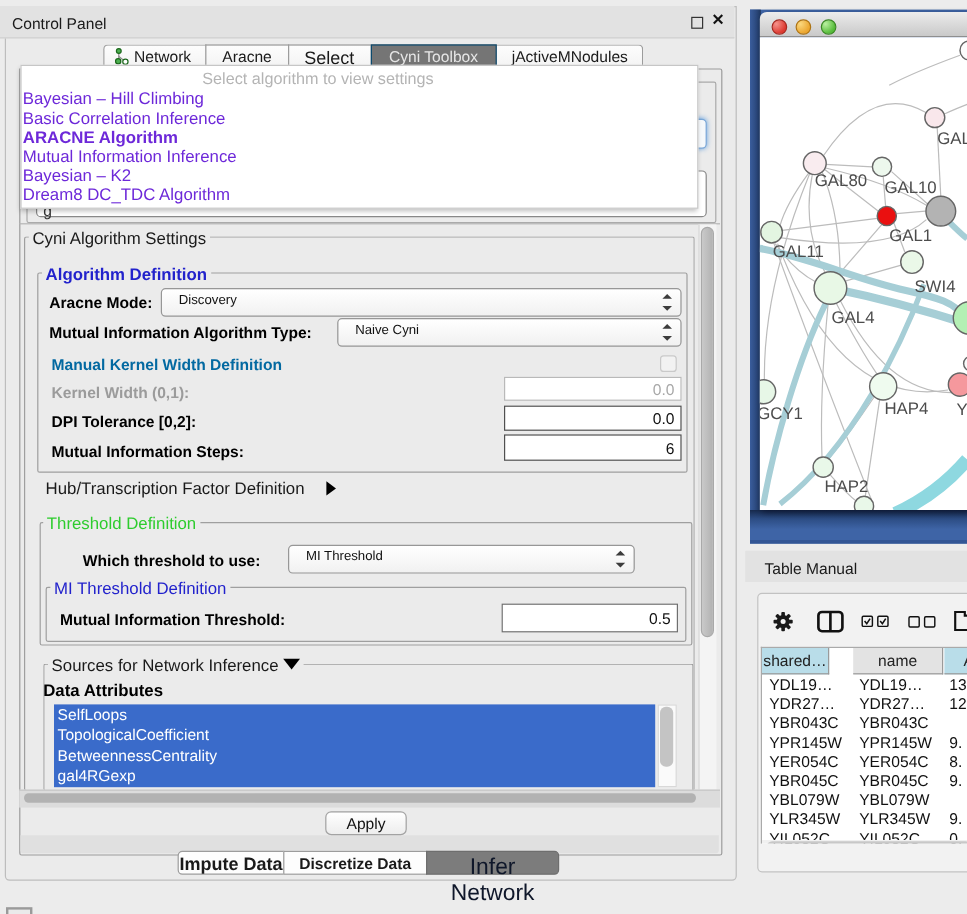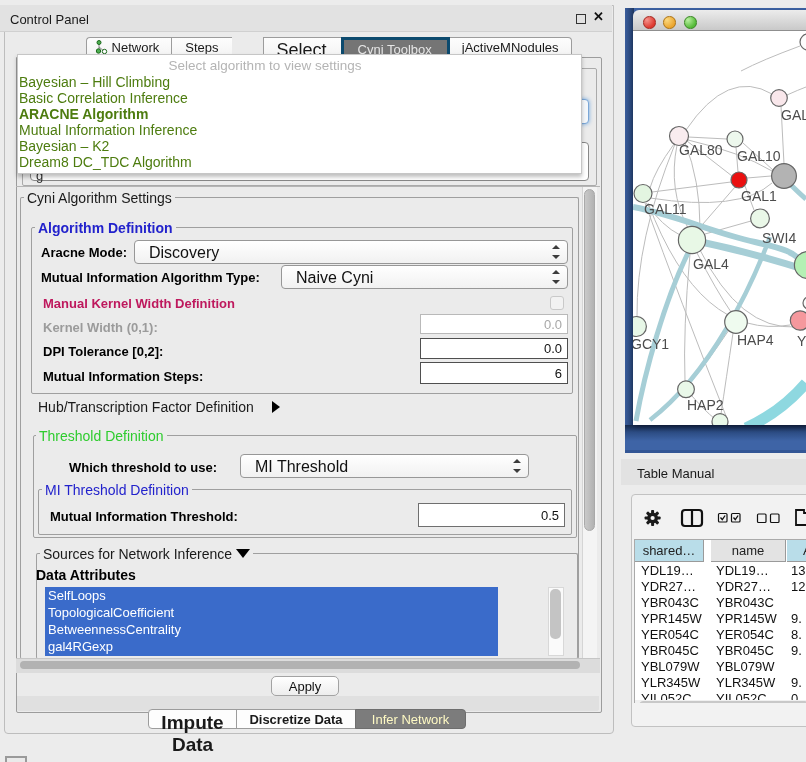--- a/index.html
+++ b/index.html
@@ -2,21 +2,21 @@
 <html><head>
 <meta charset="utf-8">
 <style>
   html,body{margin:0;padding:0;}
   body{width:806px;height:762px;position:relative;overflow:hidden;
        background:#ececec;font-family:"Liberation Sans",sans-serif;
        -webkit-font-smoothing:antialiased;}
   .abs{position:absolute;}
   .combo{position:absolute;border:1px solid #979797;border-radius:4px;
          background:linear-gradient(#ffffff,#f1f1f1);
-         font-size:16px;color:#111;}
+         font-size:11px;color:#111;}
   .combo .ct{position:absolute;left:14px;top:3px;}
   .spin{position:absolute;right:7px;top:0;bottom:0;width:10px;}
   .spin:before{content:"";position:absolute;left:2px;top:4px;
       border-left:4px solid transparent;border-right:4px solid transparent;
       border-bottom:4px solid #3c3c3c;}
   .spin:after{content:"";position:absolute;left:2px;bottom:4px;
       border-left:4px solid transparent;border-right:4px solid transparent;
       border-top:4px solid #3c3c3c;}
   .field{position:absolute;background:#fff;font-size:13px;text-align:right;box-sizing:border-box;}
   .fs{position:absolute;border:1px solid #9f9f9f;border-radius:2px;}
@@ -36,36 +36,36 @@
 <div class="abs" style="left:86px;top:37px;height:20px;display:flex;">
   <div style="border:1px solid #9c9c9c;border-right:none;border-radius:4px 0 0 0;background:linear-gradient(#fdfdfd,#f3f3f3);padding:2px 12px 0 8px;font-size:13px;color:#1a1a1a;">
     <svg width="13" height="14" viewBox="0 0 13 14" style="vertical-align:-2px">
       <line x1="4" y1="3" x2="4" y2="10" stroke="#888" stroke-width="1"></line>
       <line x1="4" y1="7" x2="9" y2="11" stroke="#888" stroke-width="1"></line>
       <circle cx="4" cy="2.5" r="2" fill="#4caf50" stroke="#1c681c"></circle>
       <circle cx="3.5" cy="11" r="2.2" fill="#4caf50" stroke="#1c681c"></circle>
       <circle cx="9.5" cy="11.5" r="2.2" fill="#fff" stroke="#1c681c"></circle>
     </svg>
     Network</div>
-  <div style="border:1px solid #9c9c9c;border-right:none;background:linear-gradient(#fdfdfd,#f3f3f3);padding:2px 13px 0 13px;font-size:13px;color:#1a1a1a;">Steps</div>
-  <div style="border:1px solid #9c9c9c;border-right:none;background:linear-gradient(#fdfdfd,#f3f3f3);padding:2px 14px 0 13px;font-size:18px;color:#1a1a1a;margin-left:31px;">Select</div>
-  <div style="border:3px solid #0c4a6e;background:#757575;color:#e6e6e6;padding:2px 15px 0 14px;font-size:13px;">Cyni Toolbox</div>
+  <div style="border:1px solid #9c9c9c;border-right:none;background:linear-gradient(#fdfdfd,#f3f3f3);padding:2px 13px 0 13px;font-size:13px;color:#1a1a1a;">Aracne</div>
+  <div style="border:1px solid #9c9c9c;border-right:none;background:linear-gradient(#fdfdfd,#f3f3f3);padding:2px 14px 0 13px;font-size:15px;color:#1a1a1a;">Select</div>
+  <div style="border:1px solid #0c4a6e;background:#757575;color:#e6e6e6;padding:2px 15px 0 14px;font-size:13px;">Cyni Toolbox</div>
   <div style="border:1px solid #9c9c9c;border-left:none;border-radius:0 4px 0 0;background:linear-gradient(#fdfdfd,#f3f3f3);padding:2px 12px 0 12px;font-size:13px;color:#1a1a1a;">jActiveMNodules</div>
 </div>
 
 <div class="abs" style="left:16px;top:57px;width:584px;height:654px;background:#ebebeb;border:1px solid #9c9c9c;border-radius:0 2px 2px 2px;"></div>
 
 <div class="abs" style="left:22px;top:68px;width:573px;height:116px;border:1px solid #aaa;border-radius:2px;"></div>
 <div class="abs" style="left:30px;top:99px;width:557px;height:23px;border:1px solid #7ba7d7;border-radius:4px;box-shadow:0 0 4px #6ea6e0;background:#f5f8fb;"></div>
 <div class="abs" style="left:30px;top:142px;width:557px;height:37px;border:1px solid #888;border-radius:4px;background:#fff;"></div>
 <div class="abs" style="left:36px;top:168px;font-size:13px;color:#333;">g</div>
 
 <div class="abs" style="left:17px;top:54px;width:563px;height:118px;background:#fff;border:1px solid #c6c6c6;box-shadow:0 3px 4px rgba(0,0,0,0.25);"></div>
 <div class="abs" style="left:17px;top:58px;width:496px;text-align:center;font-size:13.5px;color:#b4b4b4;">Select algorithm to view settings</div>
-<div class="abs" style="left:19px;top:74px;font-size:14px;color:#4d7c0f;line-height:16px;white-space:nowrap;">
+<div class="abs" style="left:19px;top:74px;font-size:14px;color:#6d28d9;line-height:16px;white-space:nowrap;">
 Bayesian – Hill Climbing<br>
 Basic Correlation Inference<br>
 <b>ARACNE Algorithm</b><br>
 Mutual Information Inference<br>
 Bayesian – K2<br>
 Dream8 DC_TDC Algorithm
 </div>
 
 <div class="abs" style="left:16px;top:186px;width:584px;height:1px;background:#b5b5b5;"></div>
 
@@ -80,21 +80,21 @@
     <span class="ct">Discovery</span>
     <span class="spin"></span>
   </div>
 
 <div class="lbl" style="left:41px;top:270px;">Mutual Information Algorithm Type:</div>
 <div class="combo" style="left:281px;top:265px;width:285px;height:22px;">
     <span class="ct">Naive Cyni</span>
     <span class="spin"></span>
   </div>
 
-<div class="lbl" style="left:43px;top:296px;color:#be185d;">Manual Kernel Width Definition</div>
+<div class="lbl" style="left:43px;top:296px;color:#0369a1;">Manual Kernel Width Definition</div>
 <div class="abs" style="left:550px;top:296px;width:12px;height:12px;border:1px solid #c9c9c9;border-radius:3px;background:#f2f2f2;"></div>
 
 <div class="lbl" style="left:43px;top:320px;color:#9b9b9b;">Kernel Width (0,1):</div>
 <div class="field" style="left:420px;top:314px;width:148px;height:20px;border:1px solid #b9b9b9;color:#a8a8a8;padding:2px 5px;">0.0</div>
 
 <div class="lbl" style="left:43px;top:344px;">DPI Tolerance [0,2]:</div>
 <div class="field" style="left:420px;top:338px;width:148px;height:21px;border:1.5px solid #4f4f4f;color:#111;padding:2px 5px;">0.0</div>
 
 <div class="lbl" style="left:43px;top:369px;">Mutual Information Steps:</div>
 <div class="field" style="left:420px;top:362px;width:148px;height:22px;border:1.5px solid #4f4f4f;color:#111;padding:3px 5px;">6</div>
@@ -113,38 +113,38 @@
 
 <div class="fs" style="left:38px;top:489px;width:532px;height:44px;"></div>
 <div class="fslabel" style="left:42px;top:482px;color:#2222cc;">MI Threshold Definition</div>
 <div class="lbl" style="left:50px;top:509px;">Mutual Information Threshold:</div>
 <div class="field" style="left:418px;top:503px;width:147px;height:24px;border:1px solid #6f6f6f;color:#111;padding:4px 5px;">0.5</div>
 
 <div class="fs" style="left:36px;top:553px;width:540px;height:105px;border-bottom:none;"></div>
 <div class="fslabel" style="left:40px;top:546px;color:#1a1a1a;">Sources for Network Inference <span style="display:inline-block;width:0;height:0;border-left:7px solid transparent;border-right:7px solid transparent;border-top:9px solid #000;vertical-align:1px;"></span></div>
 <div class="lbl" style="left:36px;top:567px;font-size:14px;">Data Attributes</div>
 
-<div class="abs" style="left:45px;top:587px;width:453px;height:69px;background:#3a6bca;color:#fff;font-size:13px;line-height:17px;padding-left:3px;box-sizing:border-box;">
+<div class="abs" style="left:45px;top:587px;width:501px;height:69px;background:#3a6bca;color:#fff;font-size:13px;line-height:17px;padding-left:3px;box-sizing:border-box;">
 SelfLoops<br>TopologicalCoefficient<br>BetweennessCentrality<br>gal4RGexp
 </div>
 <div class="abs" style="left:548px;top:587px;width:16px;height:69px;background:#fafafa;border:1px solid #d8d8d8;box-sizing:border-box;"></div>
 <div class="abs" style="left:550px;top:589px;width:11px;height:50px;background:#c4c4c4;border-radius:5px;"></div>
 
 <div class="abs" style="left:582px;top:187px;width:15px;height:471px;background:#f4f4f4;border-left:1px solid #d5d5d5;box-sizing:border-box;"></div>
 <div class="abs" style="left:584px;top:189px;width:11px;height:342px;background:linear-gradient(90deg,#c9c9c9,#b2b2b2);border:1px solid #a9a9a9;border-radius:6px;box-sizing:border-box;"></div>
 
 <div class="abs" style="left:16px;top:658px;width:584px;height:14px;background:#dcdcdc;border-top:1px solid #c6c6c6;"></div>
 <div class="abs" style="left:20px;top:661px;width:560px;height:8px;background:#b2b2b2;border-radius:4px;"></div>
 
 <div class="abs" style="left:17px;top:696px;width:582px;height:15px;background:#e0e0e0;border-radius:0 0 2px 2px;"></div>
 <div class="abs" style="left:271px;top:676px;width:68px;height:20px;background:linear-gradient(#ffffff,#ededed);border:1px solid #a3a3a3;border-radius:5px;text-align:center;font-size:13px;color:#111;padding-top:2px;box-sizing:border-box;">Apply</div>
 
-<div class="abs" style="left:148px;top:709px;width:89px;height:20px;border:1px solid #9c9c9c;border-radius:4px 0 0 4px;background:#fdfdfd;font-size:19px;color:#1a1a1a;font-weight:bold;text-align:center;padding-top:2px;box-sizing:border-box;">Impute Data</div>
+<div class="abs" style="left:148px;top:709px;width:89px;height:20px;border:1px solid #9c9c9c;border-radius:4px 0 0 4px;background:#fdfdfd;font-size:15px;color:#1a1a1a;font-weight:bold;text-align:center;padding-top:2px;box-sizing:border-box;">Impute Data</div>
 <div class="abs" style="left:236px;top:709px;width:120px;height:20px;border:1px solid #9c9c9c;background:#fdfdfd;font-size:13px;color:#1a1a1a;font-weight:bold;text-align:center;padding-top:2px;box-sizing:border-box;">Discretize Data</div>
-<div class="abs" style="left:355px;top:709px;width:111px;height:20px;border:1px solid #6e6e6e;border-radius:0 4px 4px 0;background:#7c7c7c;font-size:13px;color:#fef9c3;text-align:center;padding-top:2px;box-sizing:border-box;">Infer Network</div>
+<div class="abs" style="left:355px;top:709px;width:111px;height:20px;border:1px solid #6e6e6e;border-radius:0 4px 4px 0;background:#7c7c7c;font-size:19px;color:#0f172a;text-align:center;padding-top:2px;box-sizing:border-box;">Infer Network</div>
 
 <div class="abs" style="left:5px;top:756px;width:18px;height:10px;border:2px solid #9a9a9a;background:#eaeaea;"></div>
 
 <div class="abs" style="left:625px;top:8px;width:181px;height:445px;background:#3e64a6;"></div>
 <div class="abs" style="left:625px;top:8px;width:9px;height:417px;background:linear-gradient(90deg,#3a5d9c 0%,#2c4a7f 55%,#1f3760 100%);"></div>
 <div class="abs" style="left:625px;top:425px;width:181px;height:16px;background:linear-gradient(180deg,#16294b 0%,#2c4c83 45%,#3e64a6 100%);"></div>
 <div class="abs" style="left:625px;top:450px;width:181px;height:3px;background:#335695;"></div>
 
 <div class="abs" style="left:633px;top:10px;width:173px;height:415px;border-radius:6px 0 0 0;overflow:hidden;box-shadow:2px 2px 5px rgba(0,0,20,0.4);">
   <div style="position:absolute;left:0;top:0;right:0;height:20px;background:linear-gradient(#ececec,#c9c9c9);border-bottom:1px solid #8f8f8f;"></div>
@@ -256,21 +256,21 @@
       <path d="M76.5,9.5 l1.8,2.2 l2.8-4.2" stroke-width="1.3"></path>
       <path d="M89.5,9.5 l1.8,2.2 l2.8-4.2" stroke-width="1.3"></path>
       <rect x="113.5" y="6" width="8.5" height="8.5" rx="1"></rect>
       <rect x="126.5" y="6" width="8.5" height="8.5" rx="1"></rect>
       <path d="M152,2 l8,0 l0,3 l3,0 l0,12 l-11,0 z" stroke-width="1.8"></path>
     </g>
   </svg>
 </div>
 
 <div class="abs" style="left:634px;top:539px;width:172px;height:163px;background:#fff;border-left:1px solid #aaa;border-top:1px solid #aaa;overflow:hidden;">
-  <div style="position:absolute;left:0;top:0;width:69px;height:22px;background:#b9dde9;border-right:1px solid #9a9a9a;border-bottom:1px solid #9a9a9a;text-align:center;font-size:13px;color:#222;padding-top:3px;box-sizing:border-box;">shared…</div>
+  <div style="position:absolute;left:0;top:0;width:56px;height:22px;background:#b9dde9;border-right:1px solid #9a9a9a;border-bottom:1px solid #9a9a9a;text-align:center;font-size:13px;color:#222;padding-top:3px;box-sizing:border-box;">shared…</div>
   <div style="position:absolute;left:76px;top:0;width:75px;height:22px;background:#e3e3e3;border-right:1px solid #9a9a9a;border-bottom:1px solid #9a9a9a;text-align:center;font-size:13px;color:#222;padding-top:3px;box-sizing:border-box;">name</div>
   <div style="position:absolute;left:152px;top:0;width:21px;height:22px;background:#b9dde9;border-bottom:1px solid #9a9a9a;font-size:13px;color:#222;padding-top:3px;box-sizing:border-box;padding-left:16px;">A</div>
   <div style="position:absolute;left:0;top:23px;font-size:13px;color:#111;line-height:16px;">
     <div style="position:absolute;left:6px;top:0;width:150px;">YDL19…<br>YDR27…<br>YBR043C<br>YPR145W<br>YER054C<br>YBR045C<br>YBL079W<br>YLR345W<br>YIL052C</div>
     <div style="position:absolute;left:81px;top:0;width:150px;">YDL19…<br>YDR27…<br>YBR043C<br>YPR145W<br>YER054C<br>YBR045C<br>YBL079W<br>YLR345W<br>YIL052C</div>
     <div style="position:absolute;left:156px;top:0;width:40px;">13<br>12<br>&nbsp;<br>9.<br>8.<br>9.<br>&nbsp;<br>9.<br>0.</div>
   </div>
   <div style="position:absolute;left:0px;top:160px;width:173px;height:12px;background:#f0f0f0;"></div>
   <div style="position:absolute;left:4px;top:161px;width:170px;height:9px;background:#c8c8c8;border-radius:5px;"></div>
 </div>

